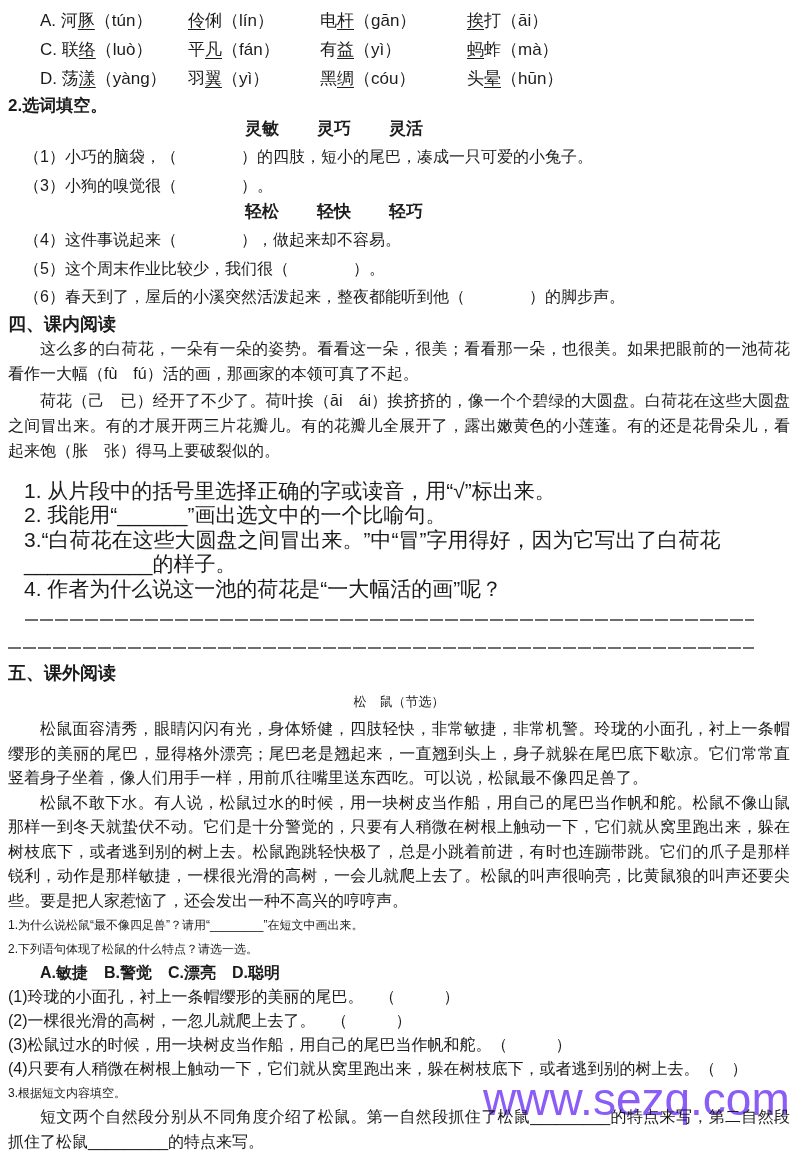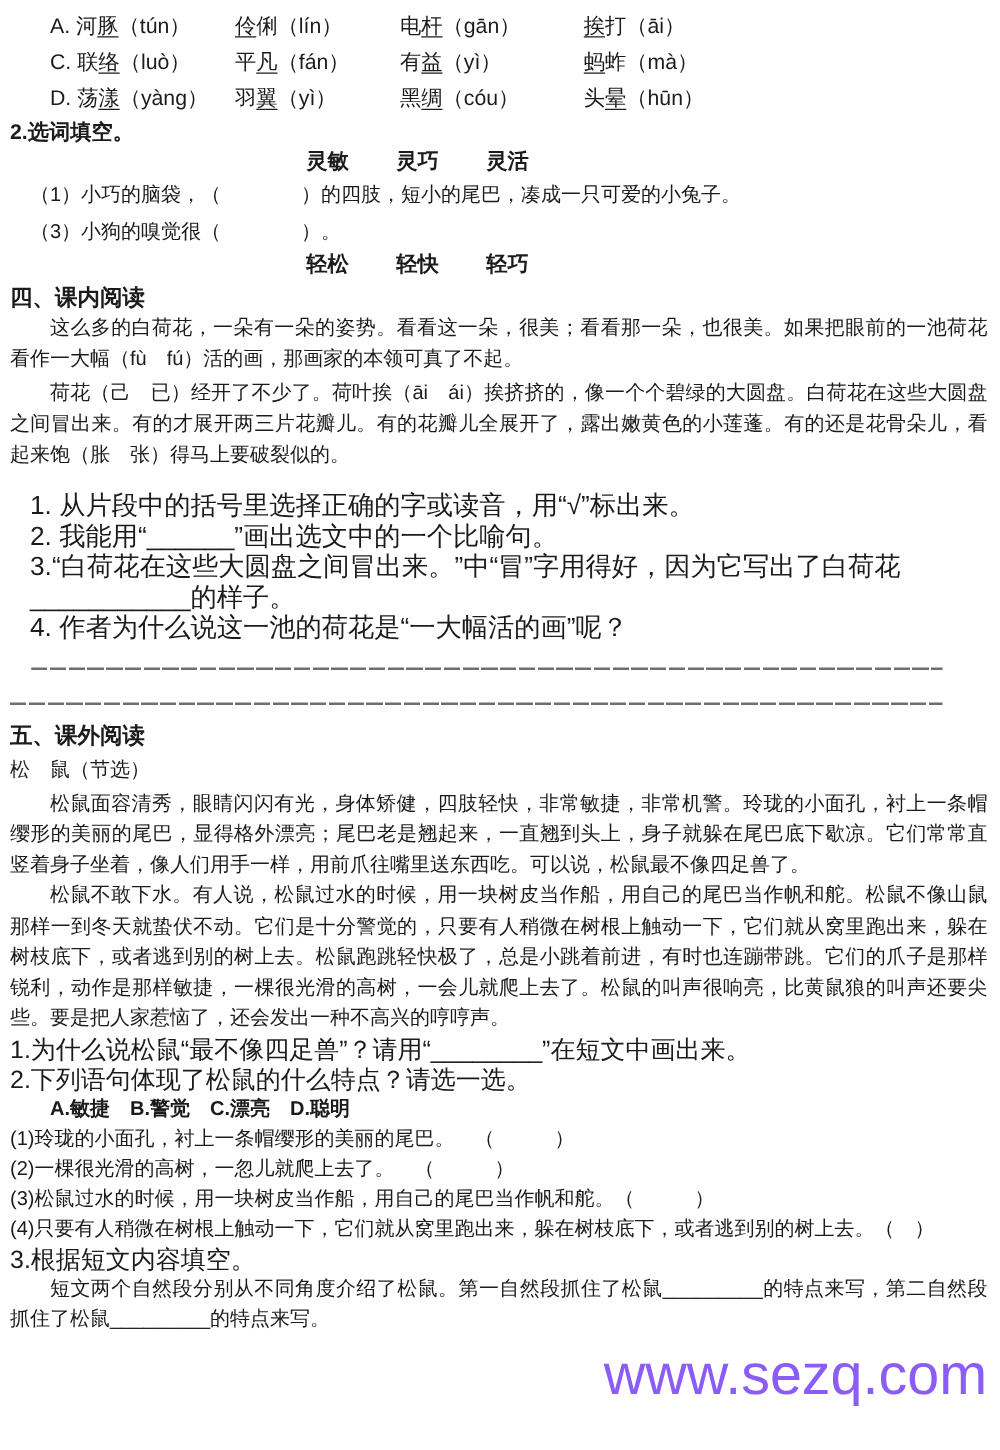--- a/index.html
+++ b/index.html
@@ -30,30 +30,30 @@
 
   
   .fill-item{font-size:16px;line-height:28.5px;padding-left:16px}
 
   
   .para{font-size:16px;line-height:25px;text-align:justify;text-indent:2em}
   .para.squirrel{line-height:24.5px}
 
   
   .q-line{font-size:21px;line-height:24.5px;padding-left:16px}
-  .s5-q{font-size:20px;line-height:24px}
+  .s5-q{font-size:12px;line-height:24px}
   .opts{font-size:16px;line-height:24px;padding-left:32px;font-weight:bold}
   .sub-line{font-size:16px;line-height:24px}
 
   
   .answer-line{height:2px;background:repeating-linear-gradient(90deg,#6e6e6e 0 13px,transparent 13px 15px)}
   .al1{margin:18px 36px 0 17px}
   .al2{margin:26px 36px 0 0}
 
-  .center-title{text-align:left;font-size:16px;line-height:26px;margin-top:4px;margin-bottom:2px}
+  .center-title{text-align:center;font-size:13px;line-height:26px;margin-top:4px;margin-bottom:2px}
   .mt12{margin-top:12px}
 
   .watermark{
     position:absolute;left:483px;top:1072px;z-index:0;
     font-size:46px;color:#8b5cf6;white-space:nowrap;pointer-events:none;
   }
 </style>
 </head>
 <body>
 
@@ -88,20 +88,25 @@
     </div>
   <div>
       <div class="fill-item">（1）小巧的脑袋，（　　　　）的四肢，短小的尾巴，凑成一只可爱的小兔子。</div>
       <div class="fill-item">（3）小狗的嗅觉很（　　　　）。</div>
     </div>
   <div class="word-bank">
       <span>轻松</span>
       <span>轻快</span>
       <span>轻巧</span>
     </div>
+  <div>
+      <div class="fill-item">（4）这件事说起来（　　　　），做起来却不容易。</div>
+      <div class="fill-item">（5）这个周末作业比较少，我们很（　　　　）。</div>
+      <div class="fill-item">（6）春天到了，屋后的小溪突然活泼起来，整夜都能听到他（　　　　）的脚步声。</div>
+    </div>
 
   <div class="sec-h big">四、课内阅读</div>
   <p class="para" style="margin:0">这么多的白荷花，一朵有一朵的姿势。看看这一朵，很美；看看那一朵，也很美。如果把眼前的一池荷花看作一大幅（fù　fú）活的画，那画家的本领可真了不起。</p>
   <p class="para mt2">荷花（己　已）经开了不少了。荷叶挨（āi　ái）挨挤挤的，像一个个碧绿的大圆盘。白荷花在这些大圆盘之间冒出来。有的才展开两三片花瓣儿。有的花瓣儿全展开了，露出嫩黄色的小莲蓬。有的还是花骨朵儿，看起来饱（胀　张）得马上要破裂似的。</p>
   <div>
       <div class="q-line">1. 从片段中的括号里选择正确的字或读音，用“√”标出来。</div>
       <div class="q-line">2. 我能用“______”画出选文中的一个比喻句。</div>
       <div class="q-line">3.“白荷花在这些大圆盘之间冒出来。”中“冒”字用得好，因为它写出了白荷花___________的样子。</div>
       <div class="q-line">4. 作者为什么说这一池的荷花是“一大幅活的画”呢？</div>
     </div>

